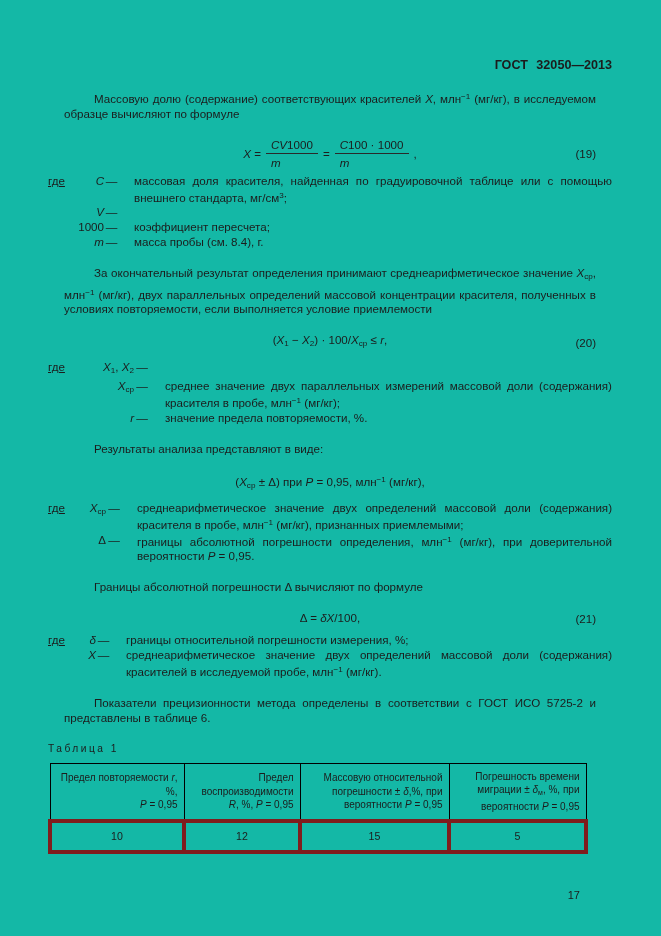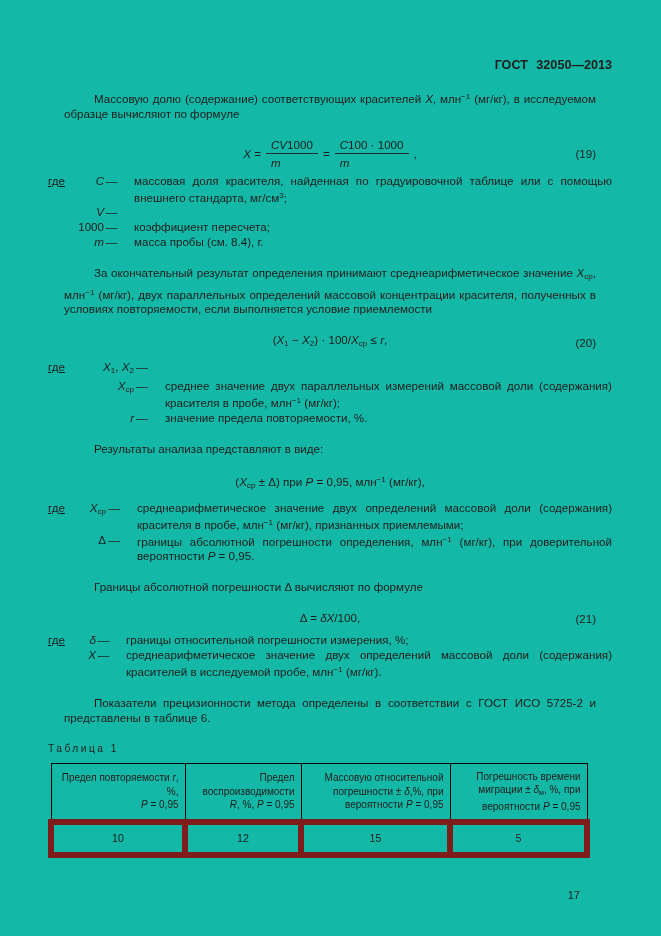--- a/index.html
+++ b/index.html
@@ -49,21 +49,21 @@
   table.tbl{
     border-collapse:collapse;table-layout:fixed;width:536px;
     border:1.5px solid #000;
   }
   table.tbl th{
     font-weight:normal;font-size:10px;line-height:13.5px;
     border:1px solid #000;border-bottom:3px solid #000;
     text-align:right;vertical-align:middle;padding:6px 6px;height:40px;
   }
   table.tbl td{
-    border:6px solid #7f1d1d;text-align:center;vertical-align:middle;
+    border:4px solid #7f1d1d;text-align:center;vertical-align:middle;
     font-size:10.6px;padding:6px 4px;
   }
   .page-num{position:absolute;top:844px;right:81px;font-size:11px;margin-top:44px;}
 </style>
 </head>
 <body>
 
 <div class="page">
   <div class="content">
 

